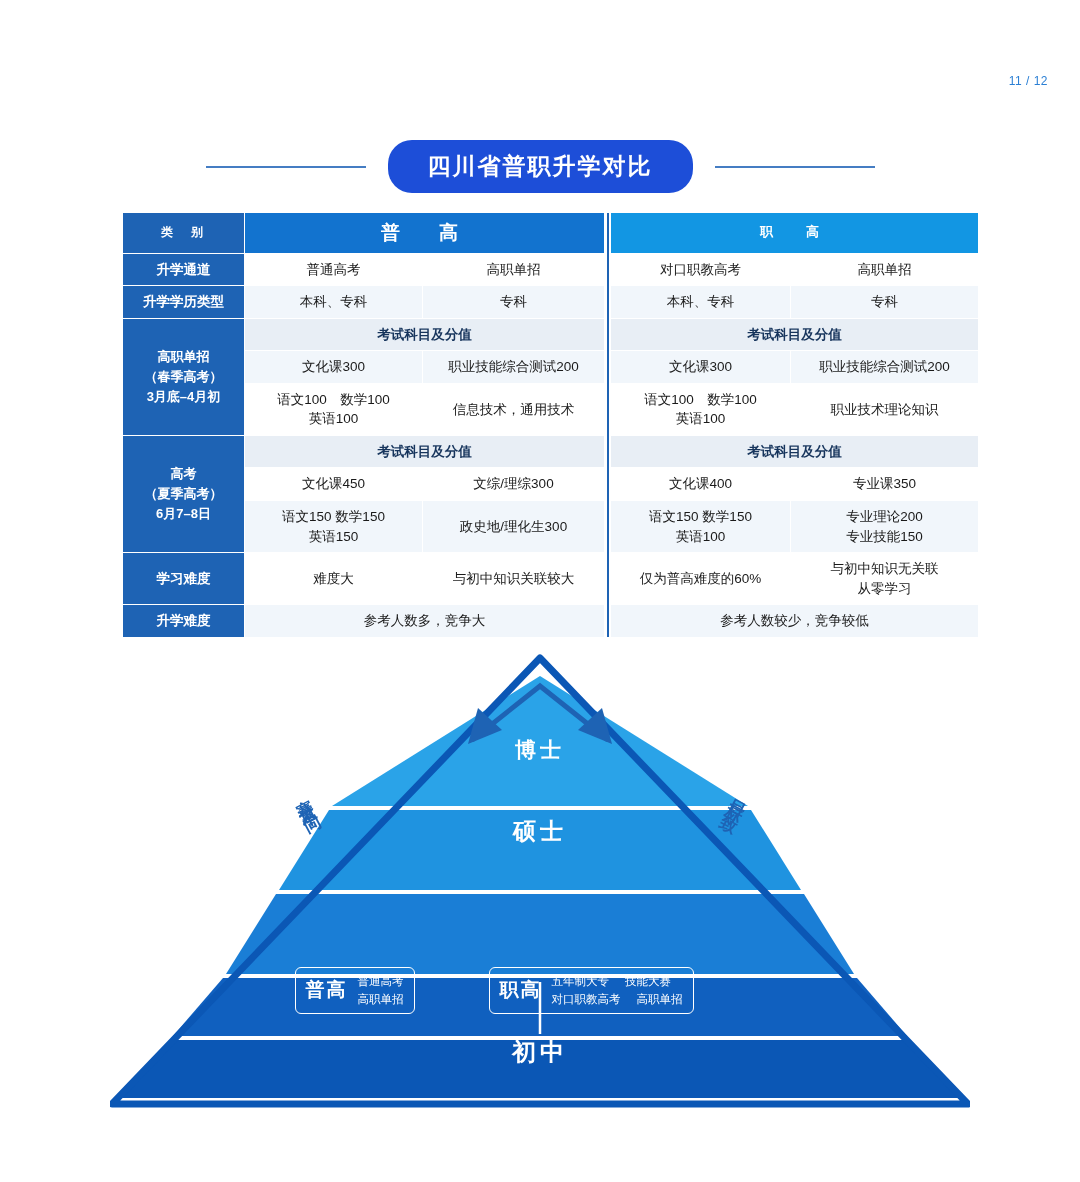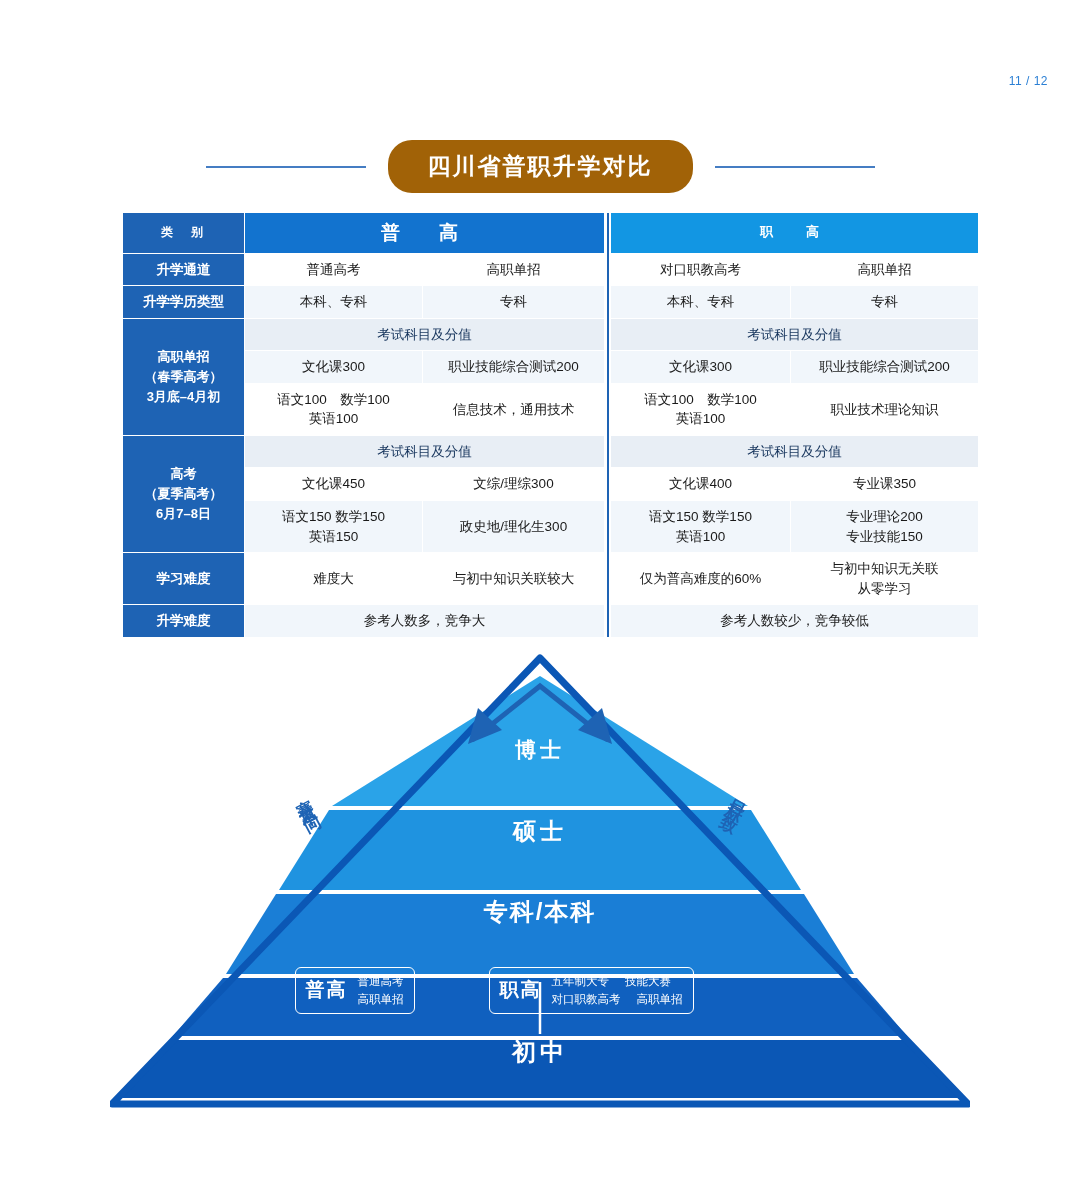--- a/index.html
+++ b/index.html
@@ -20,21 +20,21 @@
   .title-wrap{
     position:absolute;top:140px;left:0;width:1080px;
     display:flex;align-items:center;justify-content:center;
   }
   .title-line{
     height:2px;background:#2566b8;width:160px;opacity:.85;
   }
   .title-line.left{margin-right:22px;}
   .title-line.right{margin-left:22px;}
   .title-pill{
-    background:#a16207;
+    background:#1d4ed8;
     color:#fff;
     font-size:23px;font-weight:bold;
     letter-spacing:2px;
     padding:11px 40px;
     border-radius:24px;
     white-space:nowrap;
   }
   
   .table-wrap{
     position:absolute;top:212px;left:122px;width:856px;
@@ -58,21 +58,21 @@
   }
   .hdr-zg{
     background:#1296e3;color:#fff;font-weight:bold;font-size:13px;letter-spacing:10px;
   }
   .rowhead{
     background:#1e63b4;color:#fff;font-weight:bold;font-size:13.5px;
   }
   .rowhead.tall{line-height:1.55;font-size:13px;}
   .cell-lite{background:#f1f6fb;}
   .cell-white{background:#ffffff;}
-  .sub{background:#e8eef5;font-weight:normal;color:#16345c;margin-top:48px;}
+  .sub{background:#e8eef5;font-weight:bold;color:#16345c;margin-top:48px;}
   .divider-col{
     width:6px;background:#ffffff;border:none !important;padding:0 !important;
     position:relative;
   }
   .divider-col:after{
     content:"";position:absolute;left:2px;top:0;bottom:0;width:2px;background:#1e63b4;
   }
   
   .pyr-wrap{
     position:absolute;left:0;top:648px;width:1080px;height:480px;
@@ -266,21 +266,20 @@
 
     <path d="M362,92 L430,38 L498,92" fill="none" stroke="#1e63b4" stroke-width="5"></path>
     <path d="M358,96 L368,60 L392,82 Z" fill="#1e63b4"></path>
     <path d="M502,96 L492,60 L468,82 Z" fill="#1e63b4"></path>
 
     <line x1="430" y1="334" x2="430" y2="386" stroke="#ffffff" stroke-width="2.5"></line>
   </svg>
 
   <div class="pyr-label" id="lbl-boshi">博士</div>
   <div class="pyr-label" id="lbl-shuoshi">硕士</div>
-  <div class="pyr-label" id="lbl-benke">专科/本科</div>
   <div class="pyr-label" id="lbl-chuzhong">初中</div>
 
   <div class="side-text" id="side-left">赛道不同</div>
   <div class="side-text" id="side-right">目标一致</div>
 
   <div class="box-row">
     <div class="mini-box">
       <div class="big">普高</div>
       <div class="mini-tags">
         <div class="trow">

